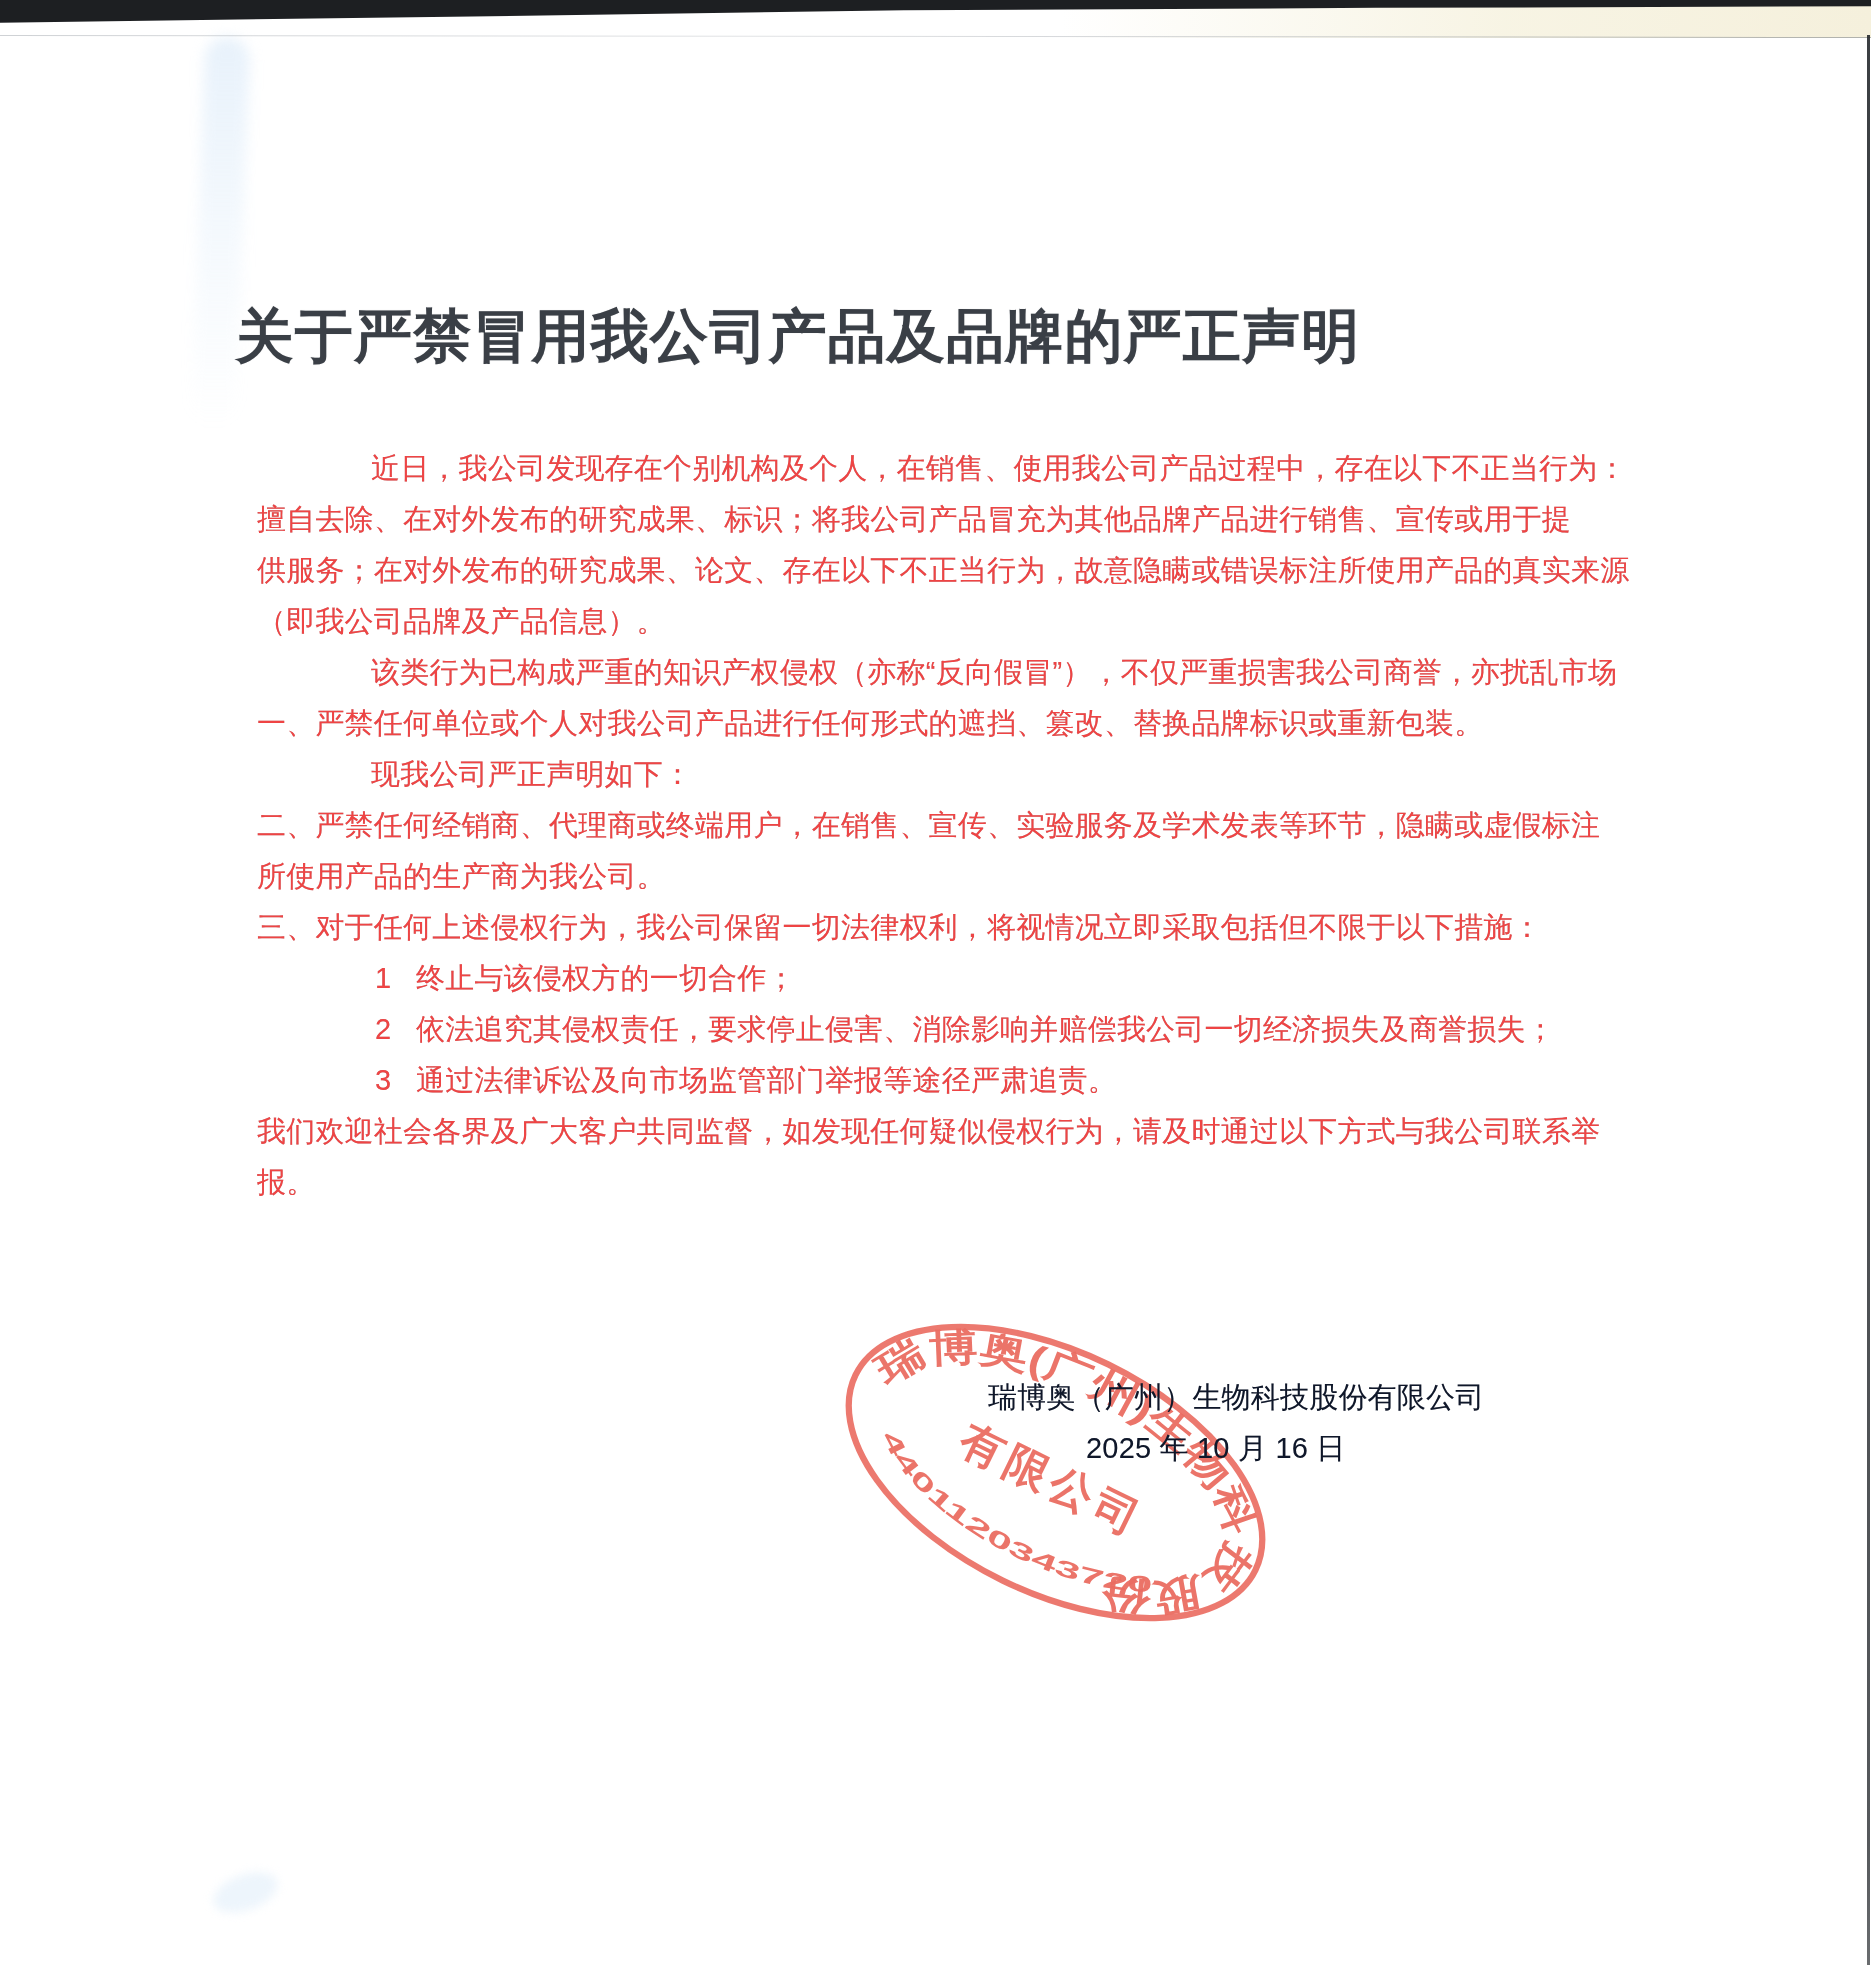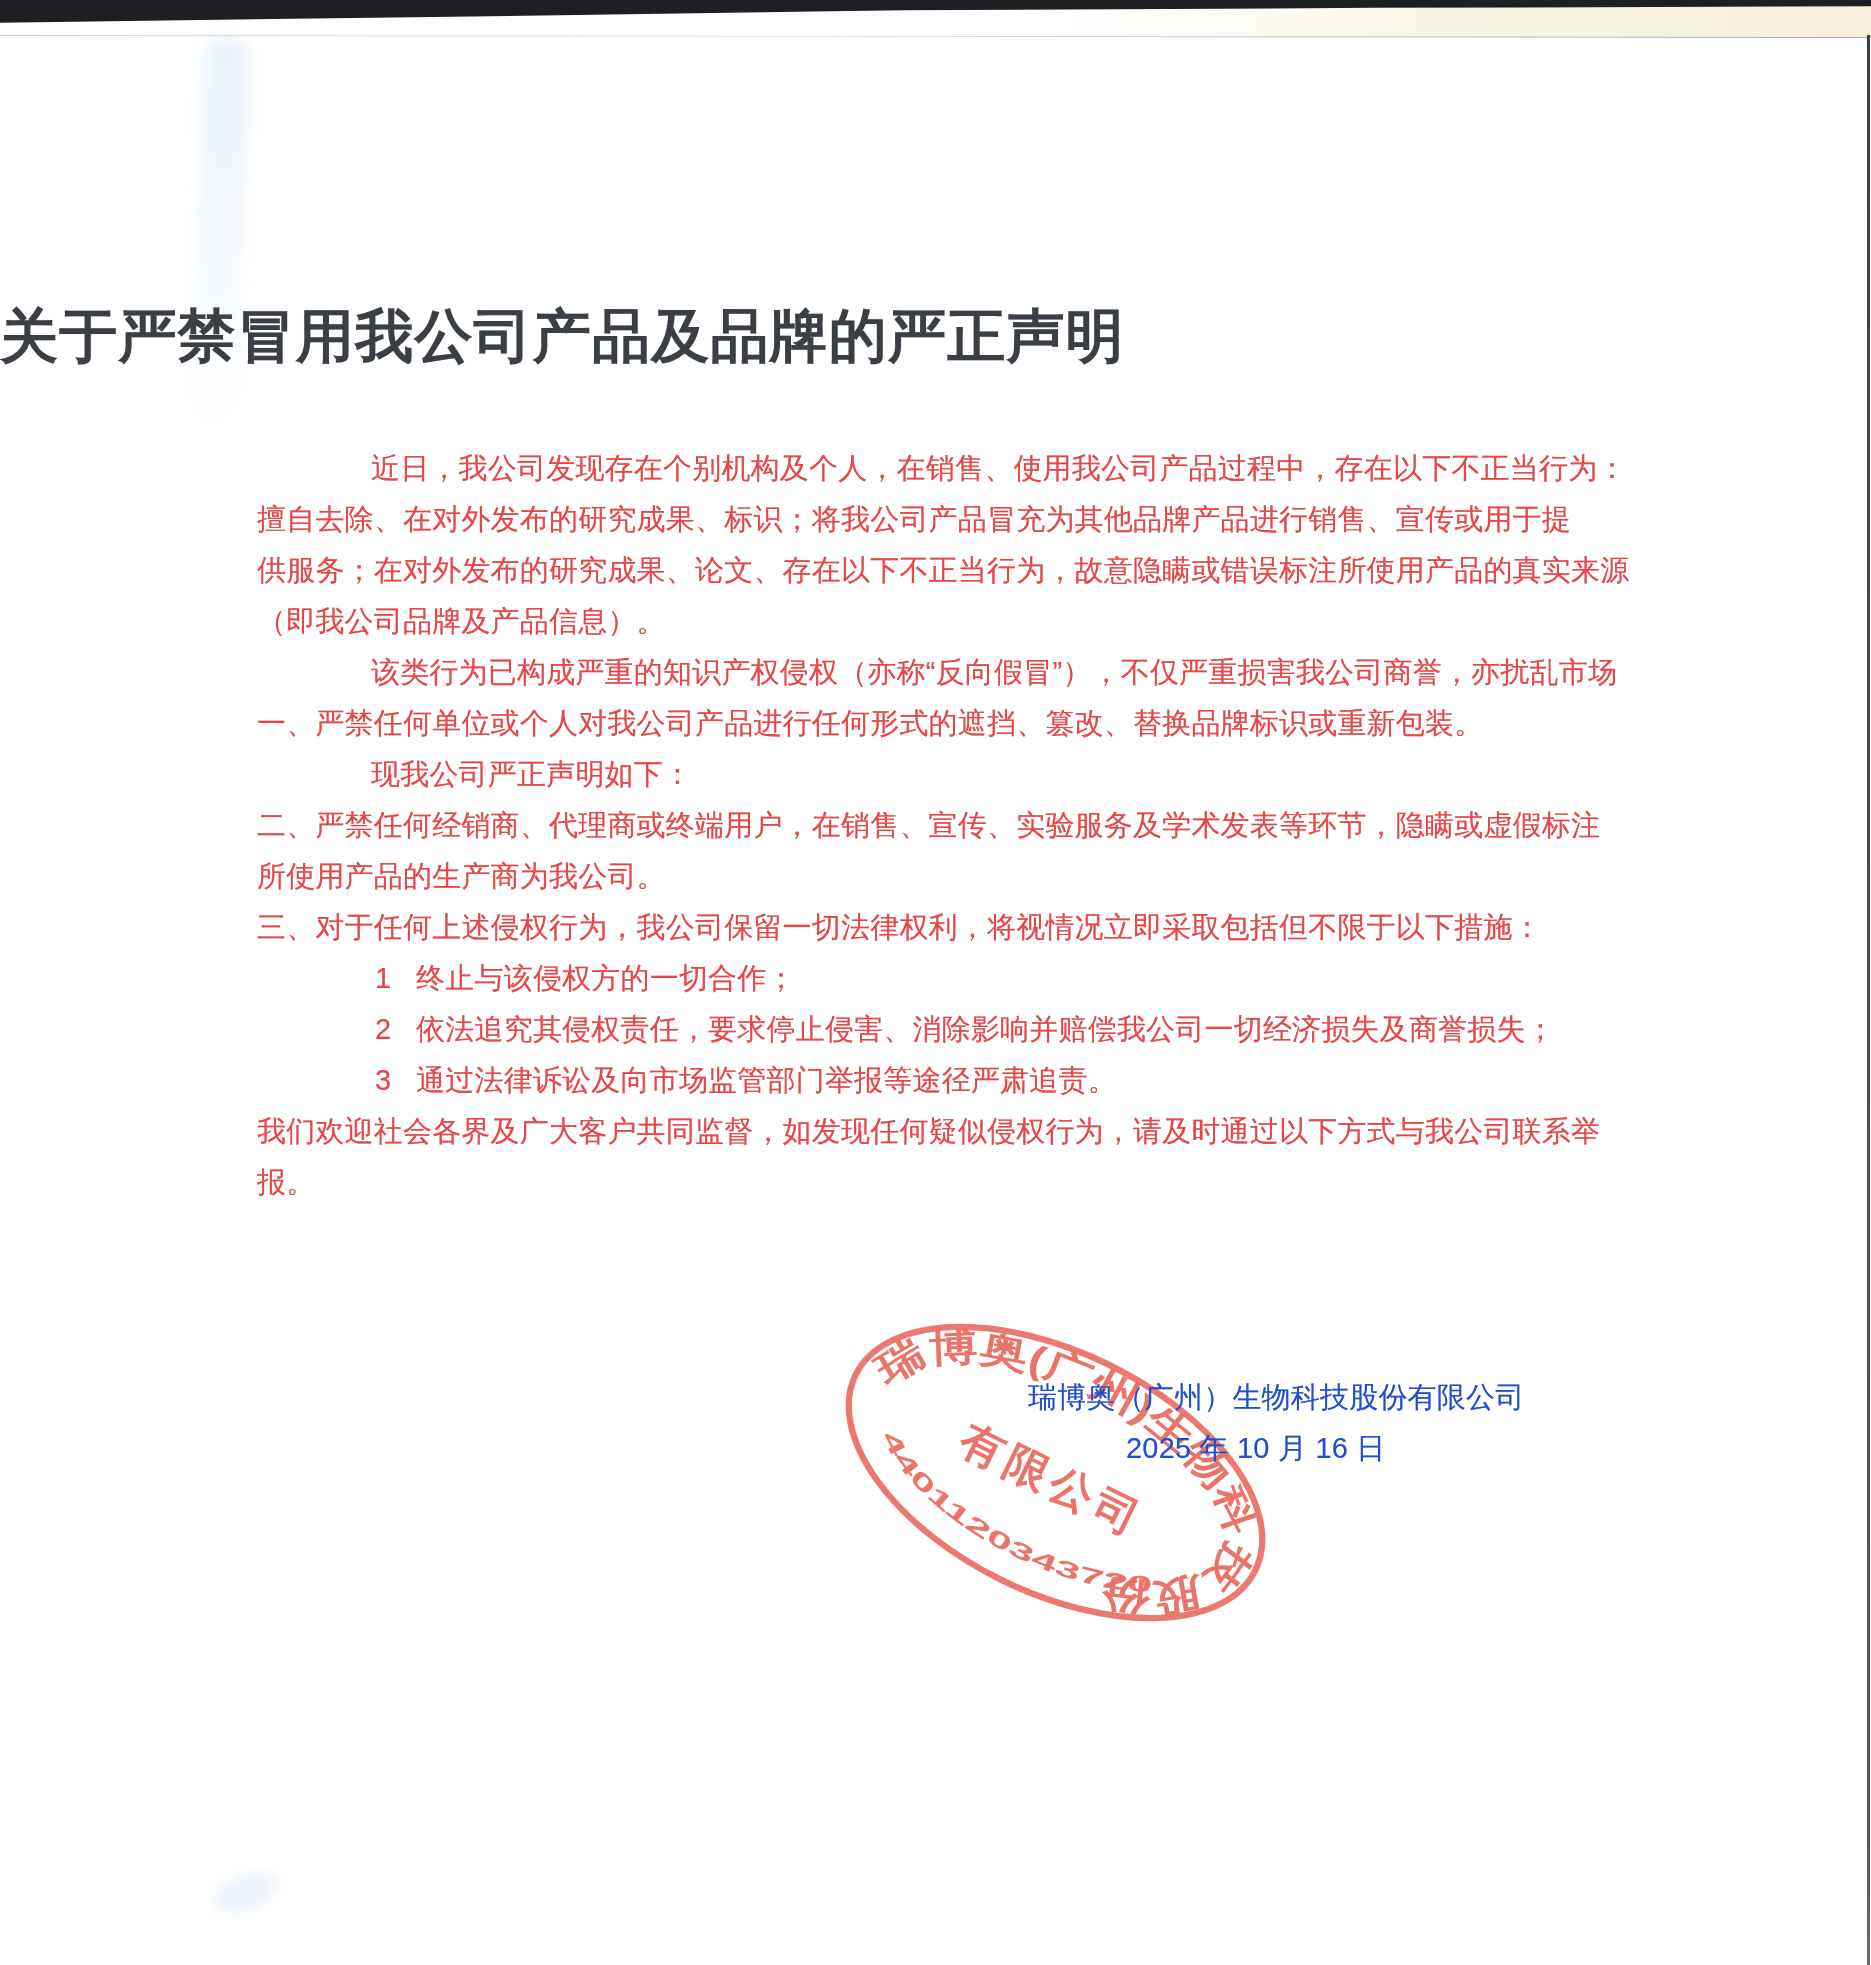--- a/index.html
+++ b/index.html
@@ -31,41 +31,41 @@
     filter:blur(6.3px);transform:rotate(2.2deg);border-radius:23.6px;
   }
   .blue-smudge{
     position:absolute;left:212px;top:1875px;width:67px;height:35px;z-index:1;
     background:rgba(200,223,246,.32);filter:blur(4.7px);border-radius:50%;
     transform:rotate(-20deg);
   }
   
   .doc-title{
     position:absolute;left:0;top:302px;width:1596px;z-index:3;
+    text-align:center;
     font-size:58px;line-height:67px;font-weight:600;
     letter-spacing:1.2px;color:#3a3f46;
     text-shadow:0 0 0.8px rgba(58,63,70,.35);
   }
   .body-block{
     position:absolute;left:257px;top:443px;width:1352px;z-index:3;
   }
   .line{
     height:51px;line-height:51px;
     font-size:29px;color:#ef4444;font-weight:400;
     white-space:pre;letter-spacing:0.2px;
     text-shadow:0 0 0.6px rgba(65,70,78,.4);
   }
   .ind-para{text-indent:114px;}
   .ind-list{text-indent:118px;}
   .sig-company,.sig-date{
     position:absolute;z-index:3;
-    font-size:29px;line-height:50px;color:#1d4ed8;
+    font-size:29px;line-height:50px;color:#0f172a;
     white-space:pre;letter-spacing:0.2px;
     text-shadow:0 0 0.6px rgba(65,70,78,.4);
-    margin-left:40px;
   }
   .sig-company{left:988px;top:1372px;}
   .sig-date{left:1086px;top:1423px;}
   
   .stamp{position:absolute;left:800px;top:1276px;width:511px;height:393px;z-index:2;}
   .stamp text{font-family:"Liberation Sans",sans-serif;}
 </style>
 </head>
 <body>
 

